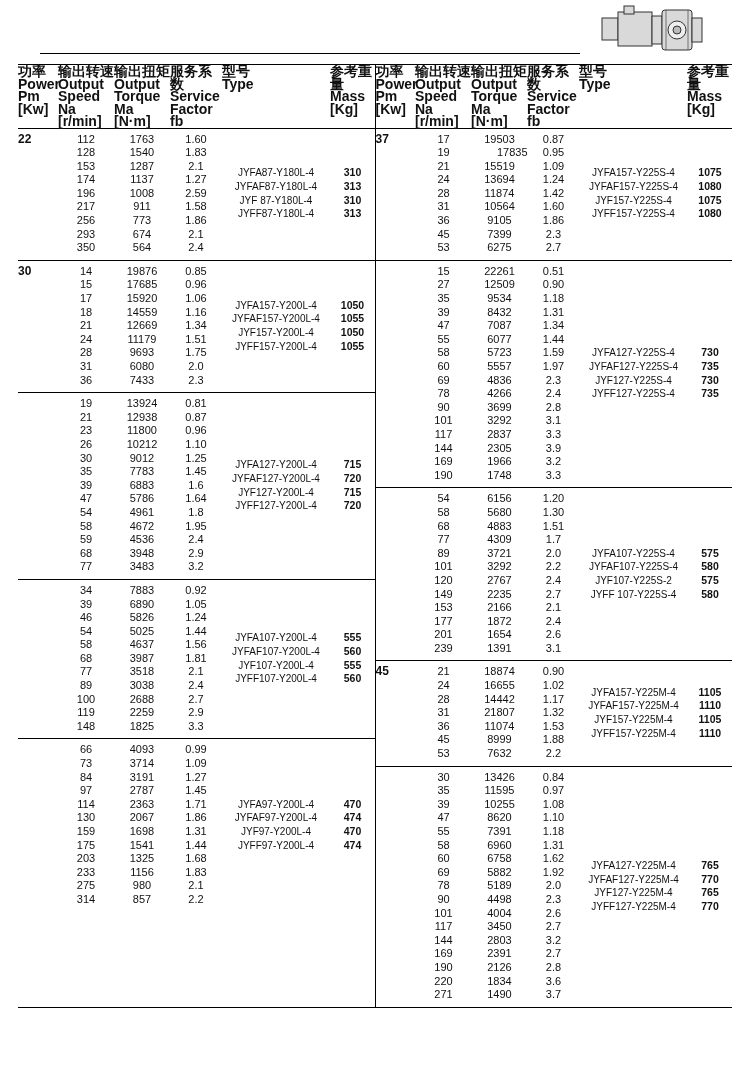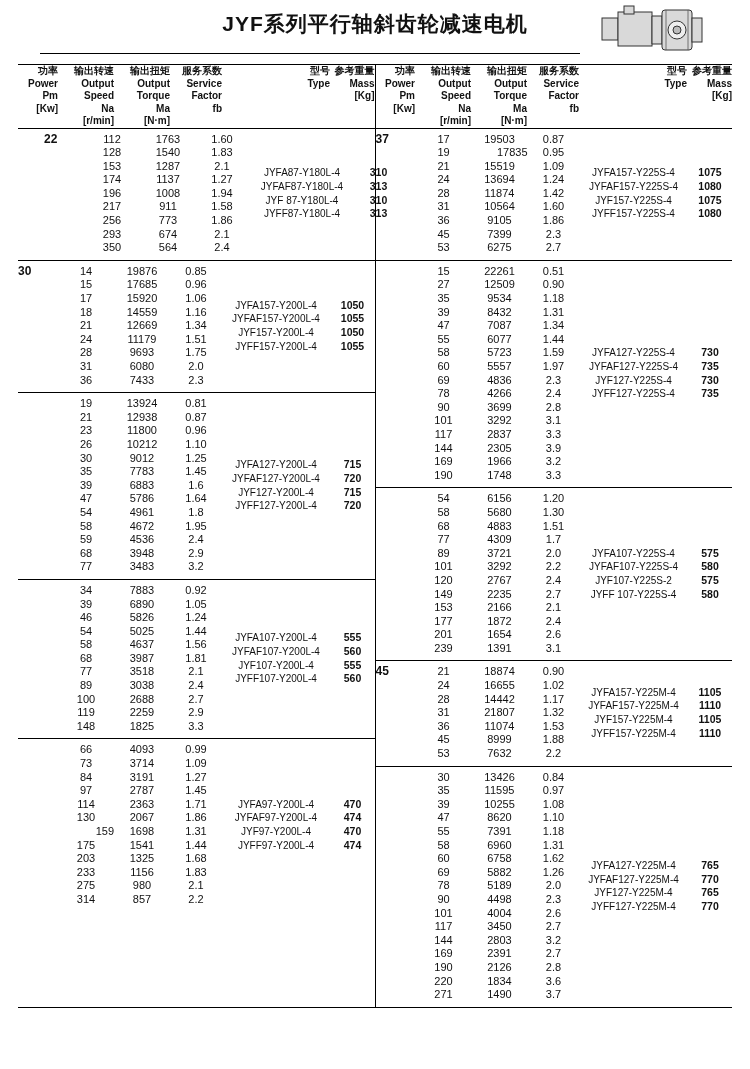--- a/index.html
+++ b/index.html
@@ -34,22 +34,22 @@
   table.main{
     border-collapse:collapse;
     width:714px;
     table-layout:fixed;
     font-size:10.5px;
   }
   table.main td, table.main th{
     padding:0;vertical-align:top;
   }
   .thead td{
-    text-align:right;
-    font-size:10px;
+    text-align:left;
+    font-size:14px;
     line-height:12.5px;
     font-weight:bold;
     padding:3px 0 3px 0;
   }
   .thead .en{font-weight:bold;}
   .thead .unit{font-weight:bold;}
 
   .outer{border-top:1.6px solid #000;border-bottom:1.6px solid #000;}
   .hdr-sep{border-bottom:1.2px solid #000;}
   .vsep{border-right:1.2px solid #000;}
@@ -70,21 +70,20 @@
   .typecell{font-size:10px;line-height:13.6px;text-align:center;}
   .masscell{font-size:10.5px;line-height:13.6px;text-align:center;font-weight:bold;}
   .cellpad{padding:0;}
 </style>
 </head>
 <body>
 
 <div class="page">
 
   <div class="header">
-    <div class="title-cn">JYF系列平行轴斜齿轮减速电机</div>
     <div class="header-rule"></div>
     <svg class="motor-icon" viewBox="0 0 120 52">
       <g fill="#d9d9d9" stroke="#333" stroke-width="1">
         <rect x="6" y="14" width="16" height="22"></rect>
         <rect x="22" y="8" width="34" height="34"></rect>
         <path d="M56 12 h10 v28 h-10 z"></path>
         <rect x="66" y="6" width="30" height="40" rx="3"></rect>
         <rect x="96" y="14" width="10" height="24"></rect>
         <circle cx="81" cy="26" r="9" fill="#eee"></circle>
         <circle cx="81" cy="26" r="4" fill="#bbb"></circle>
@@ -187,21 +186,21 @@
         <div class="en">Mass</div>
         <div></div>
         <div class="unit">[Kg]</div>
       </td>
     </tr>
 
     <tr>
       <td colspan="6" class="vsep cellpad">
         <div id="left-blocks">
               <div class="block" style="border-bottom: 1.4px solid rgb(0, 0, 0);">
-                <table style="border-collapse: collapse; width: 100%; table-layout: fixed; margin-left: 26px;">
+                <table style="border-collapse: collapse; width: 100%; table-layout: fixed;">
                   <colgroup>
                     <col style="width:40px">
                     <col style="width:56px">
                     <col style="width:56px">
                     <col style="width:52px">
                     <col style="width:108px">
                     <col style="width:45px">
                   </colgroup>
                   <tbody>
                     <tr>
@@ -233,21 +232,21 @@
                       <td class="num" style="height: 13.6px;">2.1</td>
                     </tr>
                     <tr>
                       <td class="num" style="height: 13.6px;">174</td>
                       <td class="num" style="height: 13.6px;">1137</td>
                       <td class="num" style="height: 13.6px;">1.27</td>
                     </tr>
                     <tr>
                       <td class="num" style="height: 13.6px;">196</td>
                       <td class="num" style="height: 13.6px;">1008</td>
-                      <td class="num" style="height: 13.6px;">1.94</td>
+                      <td class="num" style="height: 13.6px;">2.59</td>
                     </tr>
                     <tr>
                       <td class="num" style="height: 13.6px;">217</td>
                       <td class="num" style="height: 13.6px;">911</td>
                       <td class="num" style="height: 13.6px;">1.58</td>
                     </tr>
                     <tr>
                       <td class="num" style="height: 13.6px;">256</td>
                       <td class="num" style="height: 13.6px;">773</td>
                       <td class="num" style="height: 13.6px;">1.86</td>
@@ -559,21 +558,21 @@
                       <td class="num" style="height: 13.6px;">114</td>
                       <td class="num" style="height: 13.6px;">2363</td>
                       <td class="num" style="height: 13.6px;">1.71</td>
                     </tr>
                     <tr>
                       <td class="num" style="height: 13.6px;">130</td>
                       <td class="num" style="height: 13.6px;">2067</td>
                       <td class="num" style="height: 13.6px;">1.86</td>
                     </tr>
                     <tr>
-                      <td class="num" style="height: 13.6px; text-align: right;">159</td>
+                      <td class="num" style="height: 13.6px;">159</td>
                       <td class="num" style="height: 13.6px;">1698</td>
                       <td class="num" style="height: 13.6px;">1.31</td>
                     </tr>
                     <tr>
                       <td class="num" style="height: 13.6px;">175</td>
                       <td class="num" style="height: 13.6px;">1541</td>
                       <td class="num" style="height: 13.6px;">1.44</td>
                     </tr>
                     <tr>
                       <td class="num" style="height: 13.6px;">203</td>
@@ -985,21 +984,21 @@
                       <td class="num" style="height: 13.6px;">1.31</td>
                     </tr>
                     <tr>
                       <td class="num" style="height: 13.6px;">60</td>
                       <td class="num" style="height: 13.6px;">6758</td>
                       <td class="num" style="height: 13.6px;">1.62</td>
                     </tr>
                     <tr>
                       <td class="num" style="height: 13.6px;">69</td>
                       <td class="num" style="height: 13.6px;">5882</td>
-                      <td class="num" style="height: 13.6px;">1.26</td>
+                      <td class="num" style="height: 13.6px;">1.92</td>
                     </tr>
                     <tr>
                       <td class="num" style="height: 13.6px;">78</td>
                       <td class="num" style="height: 13.6px;">5189</td>
                       <td class="num" style="height: 13.6px;">2.0</td>
                     </tr>
                     <tr>
                       <td class="num" style="height: 13.6px;">90</td>
                       <td class="num" style="height: 13.6px;">4498</td>
                       <td class="num" style="height: 13.6px;">2.3</td>

